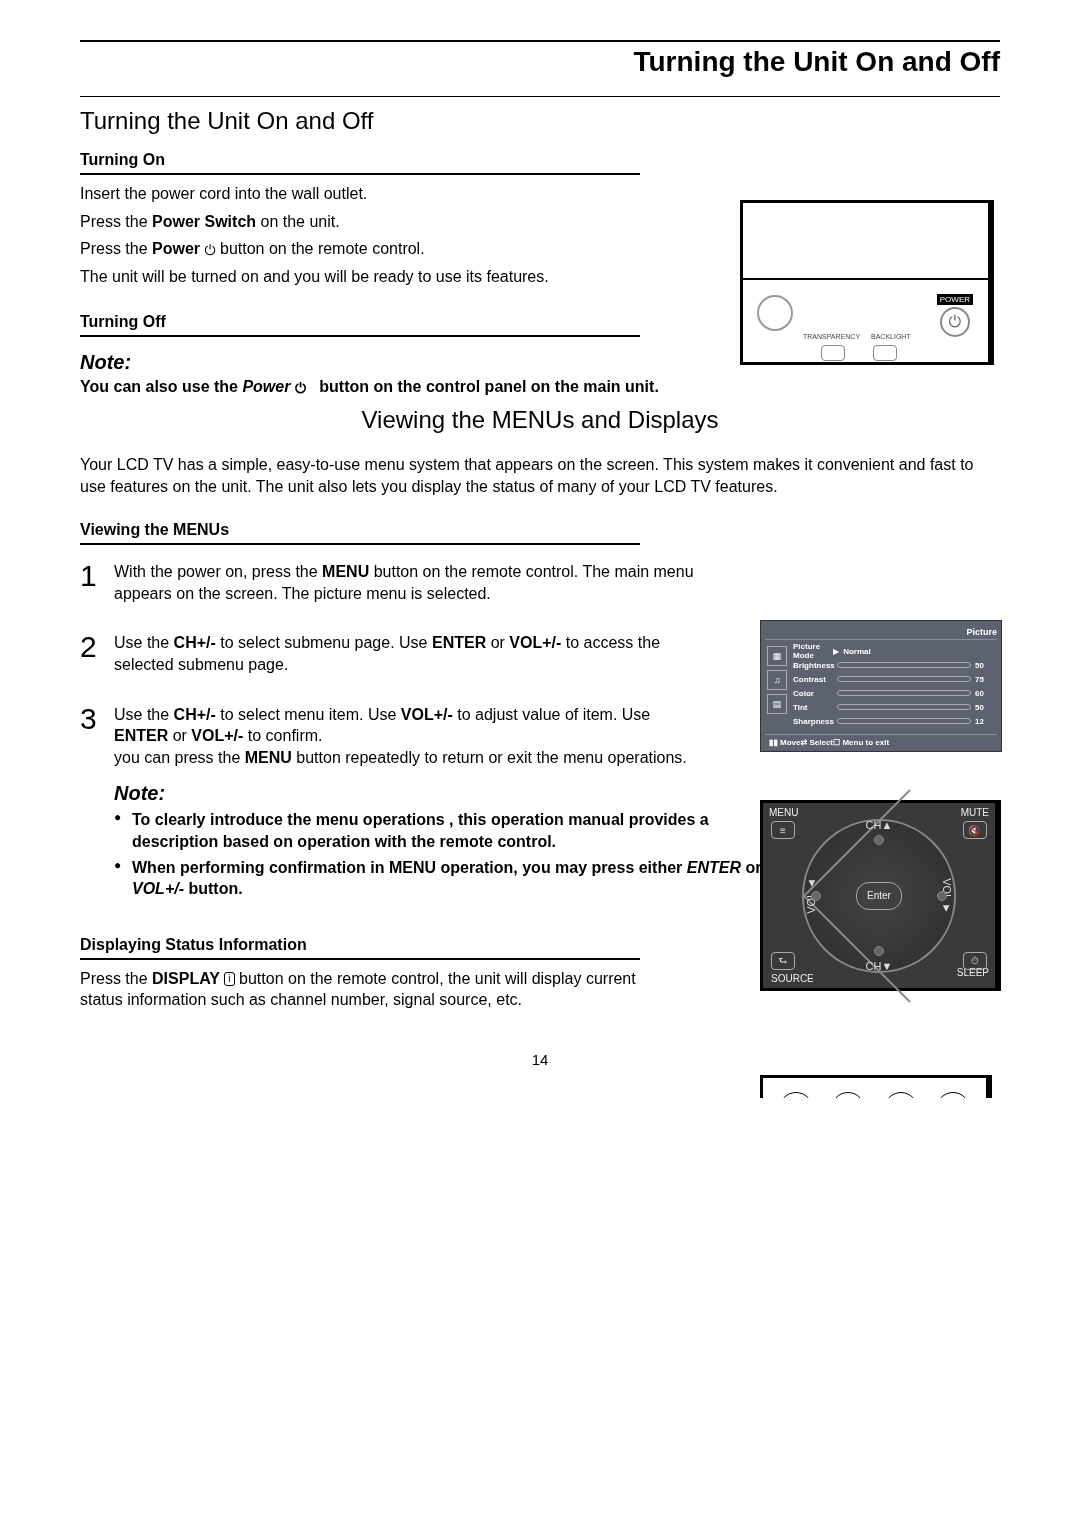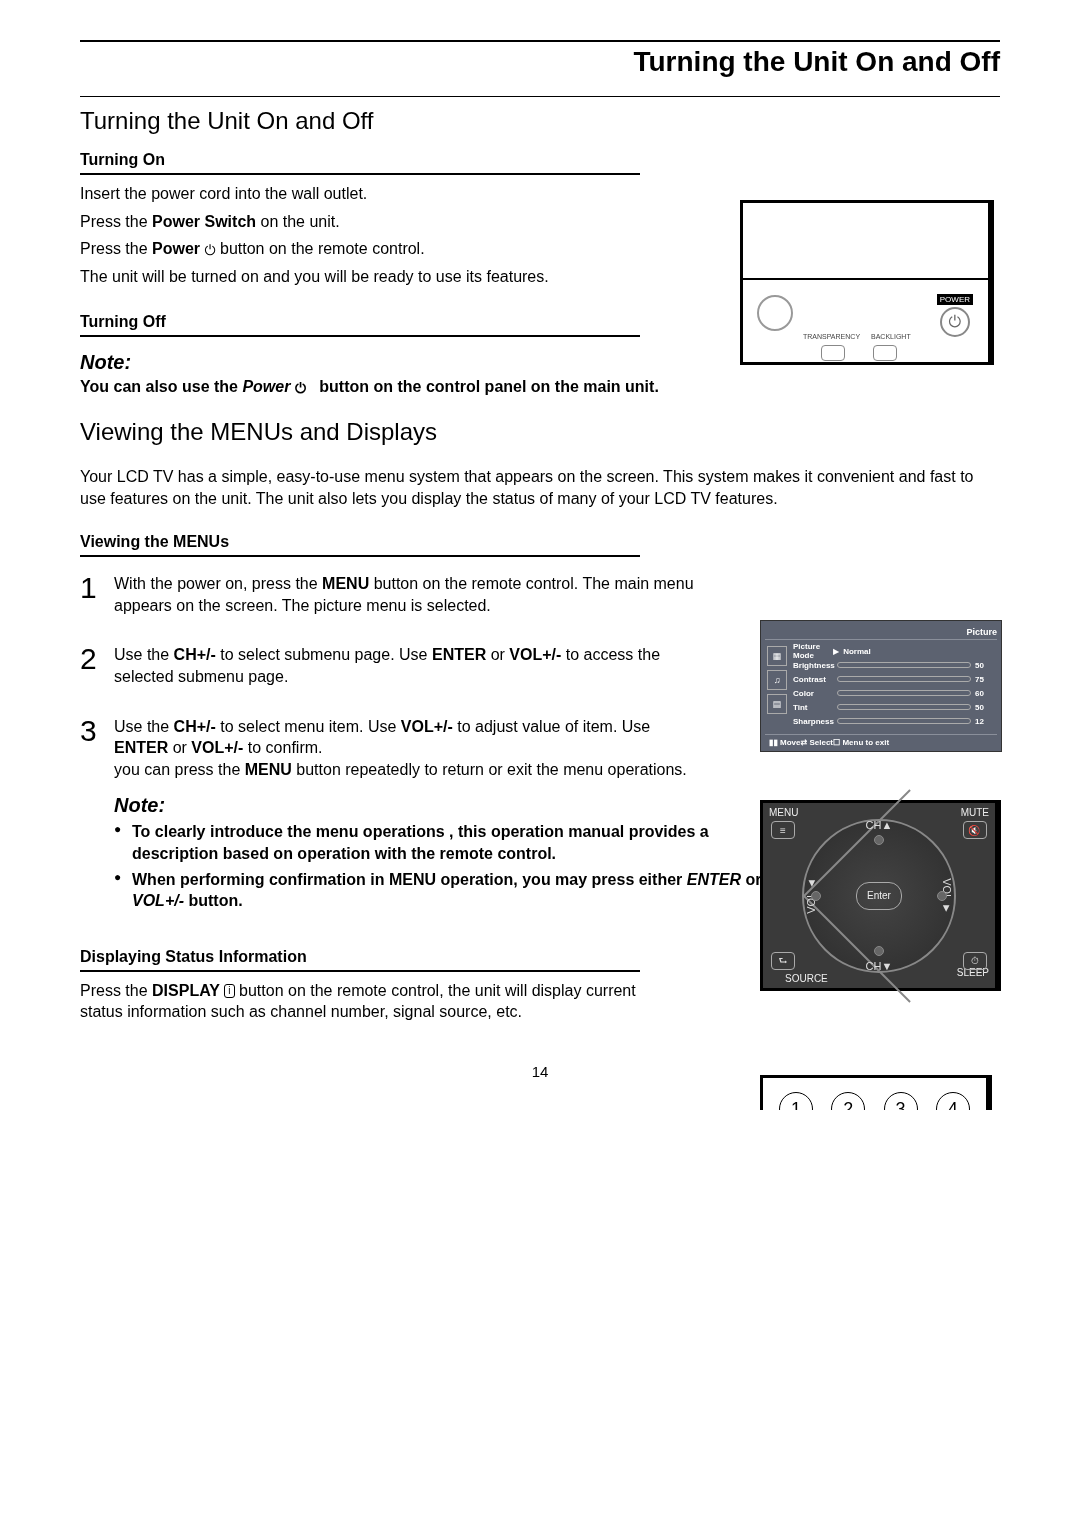--- a/index.html
+++ b/index.html
@@ -32,21 +32,22 @@
     margin-bottom: 10px;
   }
   .h1 {
     font-size: 24px;
     font-weight: normal;
     margin: 8px 0 10px 0;
   }
   .h2 {
     font-size: 24px;
     font-weight: normal;
-    margin: 20px 0 20px 0;
+    margin: 8px 0 20px 0;
+    text-align: center;
   }
   .sub-head {
     font-size: 16px;
     font-weight: bold;
     margin: 16px 0 4px 0;
   }
   .sub-rule {
     width: 560px;
     border-top: 2px solid #000;
     margin-bottom: 8px;
@@ -513,21 +514,21 @@
         <span><span>⇄</span> <span>Select</span></span>
         <span><span>☐</span> <span>Menu to exit</span></span>
       </div>
     </div>
   </div>
 
   <div class="fig fig-dpad">
     <div class="dpad-box">
       <div class="dpad-corner" style="left:6px;top:4px">MENU</div>
       <div class="dpad-corner" style="right:6px;top:4px">MUTE</div>
-      <div class="dpad-corner" style="left:22px;bottom:4px">SOURCE</div>
+      <div class="dpad-corner" style="left:8px;bottom:4px">SOURCE</div>
       <div class="dpad-corner" style="right:6px;bottom:10px">SLEEP</div>
 
       <div class="dpad-corner-icon" style="left:8px;top:18px">≡</div>
       <div class="dpad-corner-icon" style="right:8px;top:18px">🔇</div>
       <div class="dpad-corner-icon" style="left:8px;bottom:18px">⮑</div>
       <div class="dpad-corner-icon" style="right:8px;bottom:18px">⏱</div>
 
       <div class="dpad-circle">
         <div class="dpad-diag" style="transform:translate(-50%,-1px) rotate(45deg)"></div>
         <div class="dpad-diag" style="transform:translate(-50%,-1px) rotate(-45deg)"></div>

